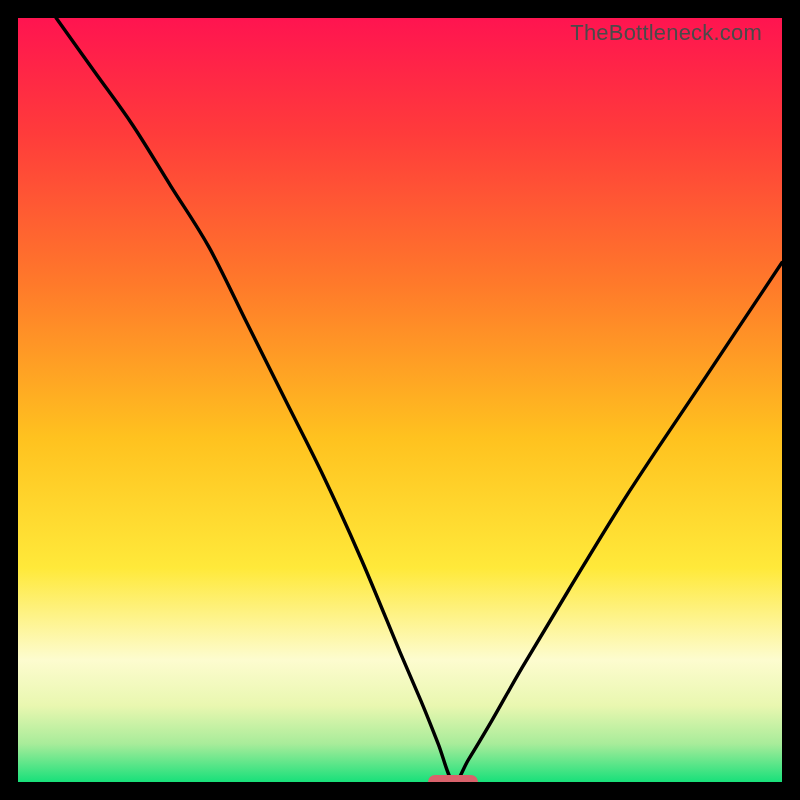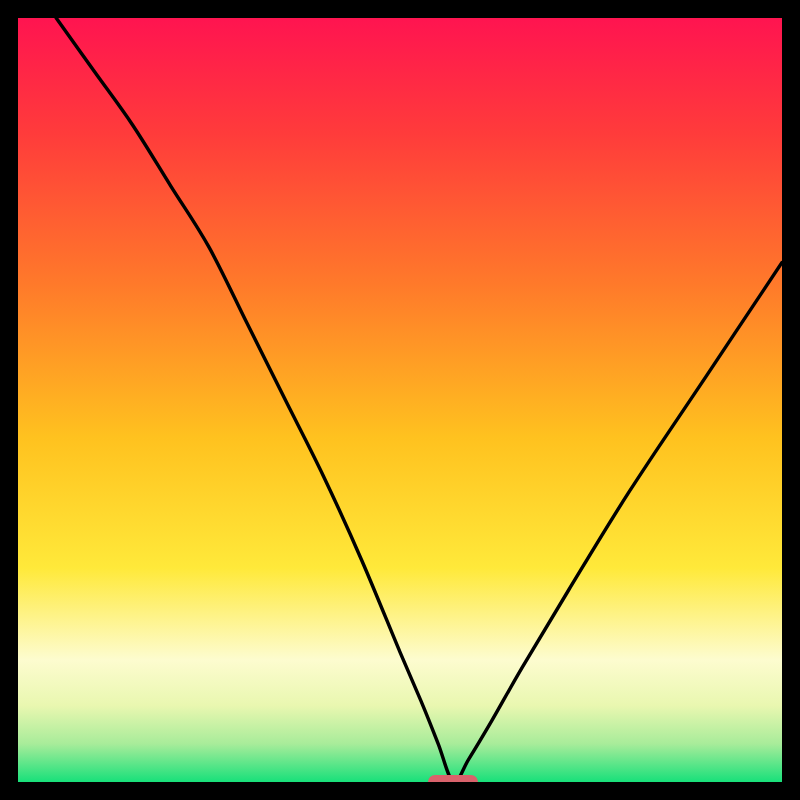--- a/index.html
+++ b/index.html
@@ -71,20 +71,21 @@
             <stop offset="72%" stop-color="#ffe93a"></stop>
             <stop offset="84%" stop-color="#fdfccf"></stop>
             <stop offset="90%" stop-color="#e9f7b0"></stop>
             <stop offset="95%" stop-color="#a8ec9a"></stop>
             <stop offset="100%" stop-color="#18e07a"></stop>
           </linearGradient>
       </defs>
       <rect x="0" y="0" width="100" height="100" fill="url(#bg-grad)"></rect>
     </svg>
 
+    <div class="watermark">TheBottleneck.com</div>
 
     <svg class="curve" viewBox="0 0 100 100" preserveAspectRatio="none">
       <path id="curve-path" d="M 5 0 C 5.833333333333333 1.1666666666666667, 8.333333333333334 4.666666666666666, 10 7 C 11.666666666666666 9.333333333333334, 13.333333333333334 11.5, 15 14 C 16.666666666666668 16.5, 18.333333333333332 19.333333333333332, 20 22 C 21.666666666666668 24.666666666666668, 23.333333333333332 27, 25 30 C 26.666666666666668 33, 28.333333333333332 36.666666666666664, 30 40 C 31.666666666666668 43.333333333333336, 33.333333333333336 46.666666666666664, 35 50 C 36.666666666666664 53.333333333333336, 38.333333333333336 56.5, 40 60 C 41.666666666666664 63.5, 43.333333333333336 67.16666666666667, 45 71 C 46.666666666666664 74.83333333333333, 48.666666666666664 79.83333333333333, 50 83 C 51.333333333333336 86.16666666666667, 52.166666666666664 88, 53 90 C 53.833333333333336 92, 54.33333333333334 93.33333333333333, 55.00000000000001 95 C 55.66666666666667 96.66666666666667, 56.33333333333333 99.66666666666667, 56.99999999999999 100 C 57.66666666666666 100.33333333333333, 58.166666666666664 98.33333333333333, 59 97 C 59.833333333333336 95.66666666666667, 60.833333333333336 94, 62 92 C 63.166666666666664 90, 64.33333333333333 87.83333333333333, 66 85 C 67.66666666666667 82.16666666666667, 69.66666666666667 78.83333333333333, 72 75 C 74.33333333333333 71.16666666666667, 77 66.66666666666667, 80 62 C 83 57.333333333333336, 86.66666666666667 52, 90 47 C 93.33333333333333 42, 98.33333333333333 34.5, 100 32" fill="none" stroke-width="0.45" stroke-linecap="round" stroke-linejoin="round" stroke="#000000"></path>
     </svg>
 
     <div id="marker" class="marker" style="left: 57%; top: 100%; background: rgb(217, 98, 107);"></div>
 
   </div>
 </div>
 

